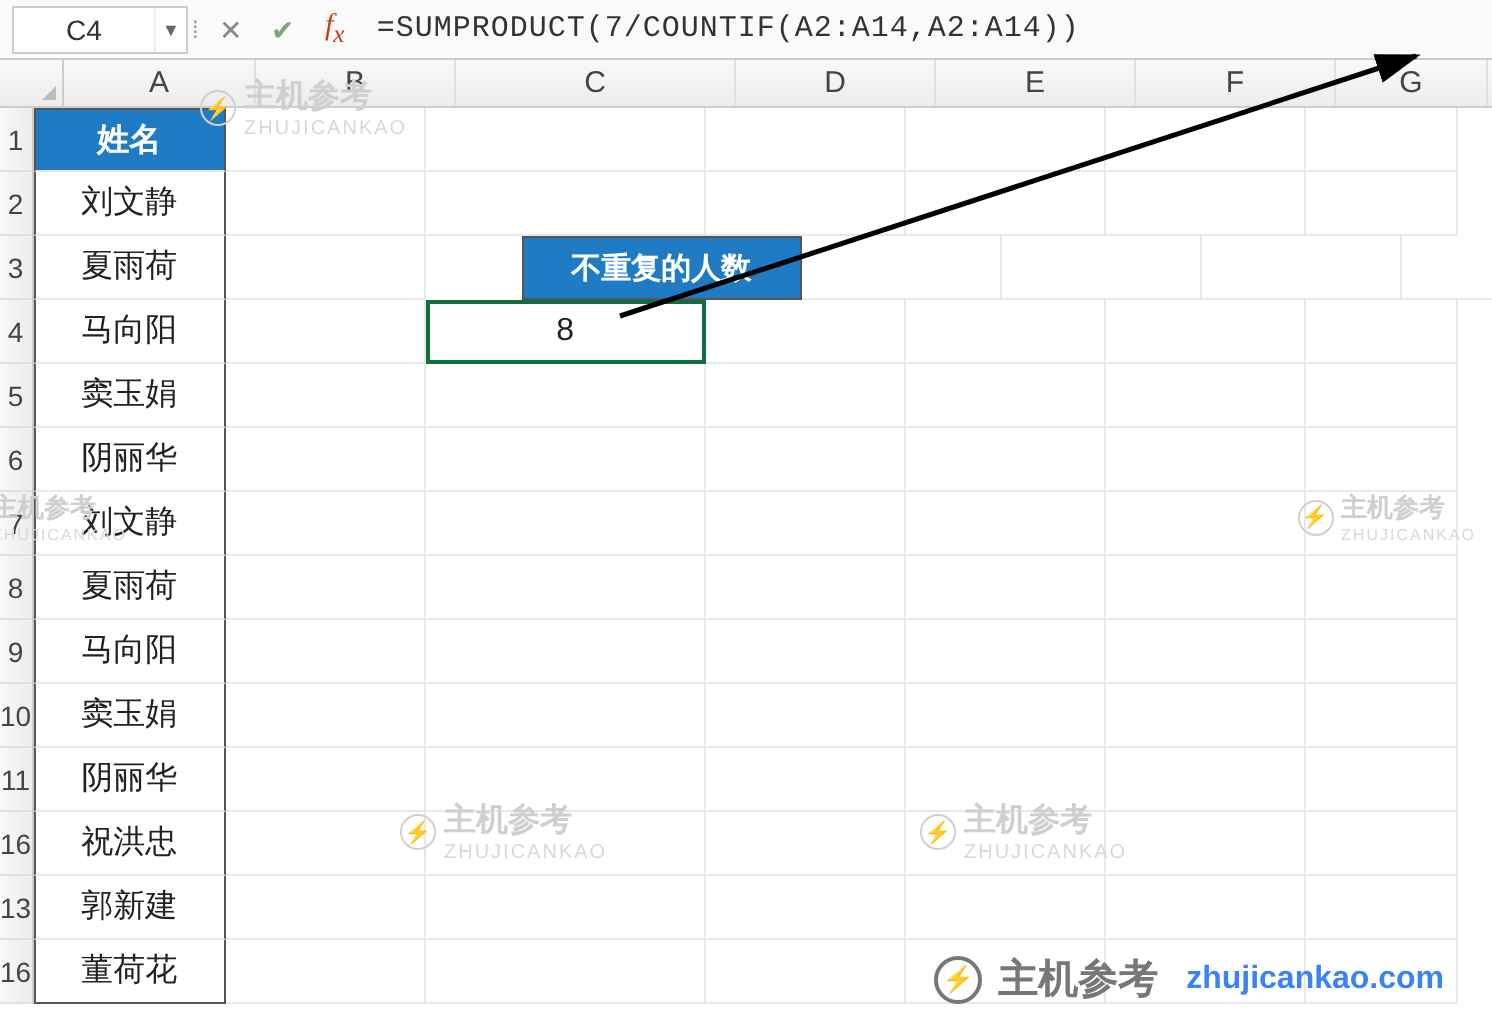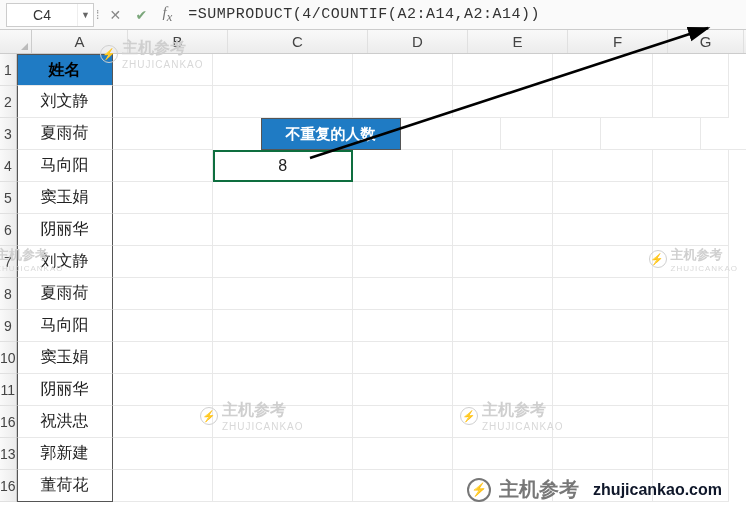--- a/index.html
+++ b/index.html
@@ -5,75 +5,75 @@
   * { box-sizing: border-box; margin: 0; padding: 0; }
   body { font-family: Arial, "Microsoft YaHei", sans-serif; background: #fff; width: 746px; height: 511px; position: relative; overflow: hidden; }
   
   .formula-bar { display: flex; align-items: center; height: 30px; border-bottom: 1px solid #ccc; background: #fafafa; }
   .name-box { width: 88px; height: 24px; border: 1px solid #ccc; background: #fff; margin-left: 6px; display: flex; align-items: center; position: relative; }
   .name-box-text { flex: 1; padding: 0 6px; font-size: 14px; color: #333; text-align: center; }
   .name-box-dd { width: 16px; height: 22px; display: flex; align-items: center; justify-content: center; color: #666; font-size: 9px; border-left: 1px solid #eee; }
   .fb-dots { color: #999; font-size: 12px; margin: 0 2px; letter-spacing: 1px; }
   .fb-btn { width: 26px; height: 24px; display: flex; align-items: center; justify-content: center; color: #888; font-size: 14px; }
   .fb-btn.check { color: #7aa67a; }
-  .fx { font-style: italic; font-family: "Times New Roman", serif; color: #737373; font-size: 15px; }
+  .fx { font-style: italic; font-family: "Times New Roman", serif; color: #c2410c; font-size: 15px; }
   .formula-input { flex: 1; padding: 0 8px; font-size: 15px; font-family: Consolas, "Courier New", monospace; color: #333; letter-spacing: 0.5px; }
   
   .grid-area { position: relative; }
   
   .col-headers { display: flex; height: 24px; background: linear-gradient(#f9f9f9,#ececec); border-bottom: 1px solid #ccc; }
   .corner { width: 32px; border-right: 1px solid #ccc; background: linear-gradient(#f9f9f9,#ececec); position: relative; }
   .corner::after { content:""; position:absolute; right:3px; bottom:3px; width:0; height:0; border-left:7px solid transparent; border-bottom:7px solid #bbb; }
   .col-h { width: 100px; border-right: 1px solid #e0e0e0; display:flex; align-items:center; justify-content:center; font-size: 15px; color:#444; }
   .col-h:nth-child(2){width:96px;} .col-h:nth-child(3){width:100px;} .col-h:nth-child(4){width:140px;}
   .col-h:nth-child(5){width:100px;} .col-h:nth-child(6){width:100px;} .col-h:nth-child(7){width:100px;} .col-h:nth-child(8){width:76px;}
   
   .grid-body { display: flex; }
   .row-headers { width: 32px; display:flex; flex-direction:column; background: linear-gradient(90deg,#f9f9f9,#ececec); border-right:1px solid #ccc; }
   .row-h { height: 32px; border-bottom:1px solid #e0e0e0; display:flex; align-items:center; justify-content:center; font-size:14px; color:#444; }
   
   .cells { position:relative; }
   .row { display:flex; height:32px; }
   .cell { border-right:1px solid #e8e8e8; border-bottom:1px solid #e8e8e8; display:flex; align-items:center; justify-content:center; font-size:16px; color:#222; position:relative; }
   .c-a{width:96px;} .c-b{width:100px;} .c-c{width:140px;} .c-d,.c-e,.c-f{width:100px;} .c-g{width:76px;}
   
-  .hdr-blue { background:#1f7bc4; color:#000000; font-weight:bold; }
+  .hdr-blue { background:#1f7bc4; color:#ffffff; font-weight:bold; }
   .col-a-border { border-left:1.5px solid #555; border-right:1.5px solid #555; }
   .col-a-top { border-top:1.5px solid #555; }
   .col-a-bot { border-bottom:1.5px solid #555; }
   
   .label-cell { background:#1f7bc4; color:#fff; font-weight:bold; border:1.5px solid #555; font-size:15px;margin-left:48px; }
   .active-cell { border:2px solid #0e6e3f; background:#fff; }
   
   .wm { position:absolute; font-size:16px; color:#cfcfcf; pointer-events:none; display:flex; align-items:center; gap:4px; font-weight:bold; }
   .wm small { font-size:10px; color:#d8d8d8; display:block; font-weight:normal; letter-spacing:1px; }
   .wm .ico { width:18px; height:18px; border:1.5px solid #d0d0d0; border-radius:50%; display:flex; align-items:center; justify-content:center; font-size:11px; color:#d0d0d0; }
   
   .footer-wm { position:absolute; bottom:8px; right:24px; display:flex; align-items:center; gap:8px; font-weight:bold; color:#777; }
   .footer-wm .ico { width:24px; height:24px; border:2px solid #777; border-radius:50%; display:flex; align-items:center; justify-content:center; font-size:13px; }
   .footer-wm .txt1 { font-size:20px; }
-  .footer-wm .txt2 { font-size:16px; color:#0f172a; margin-left:6px;text-align:center; }
+  .footer-wm .txt2 { font-size:16px; color:#3b82f6; margin-left:6px;text-align:center; }
   
   .arrow { position:absolute; pointer-events:none; }
 </style>
 </head>
 <body>
 
 <div class="formula-bar">
   <div class="name-box">
     <span class="name-box-text">C4</span>
     <span class="name-box-dd">▼</span>
   </div>
   <span class="fb-dots">⁞</span>
   <div class="fb-btn">✕</div>
   <div class="fb-btn check">✔</div>
   <div class="fb-btn">
       <span class="fx">f<sub>x</sub></span>
     </div>
-  <div class="formula-input">=SUMPRODUCT(4/COUNTIF(A2:A14,A2:A14))</div>
+  <div class="formula-input">=SUMPRODUCT(7/COUNTIF(A2:A14,A2:A14))</div>
 </div>
 
 <div class="grid-area">
 
   <div class="col-headers">
     <div class="corner"></div>
     <div class="col-h">A</div>
     <div class="col-h">B</div>
     <div class="col-h">C</div>
     <div class="col-h">D</div>

